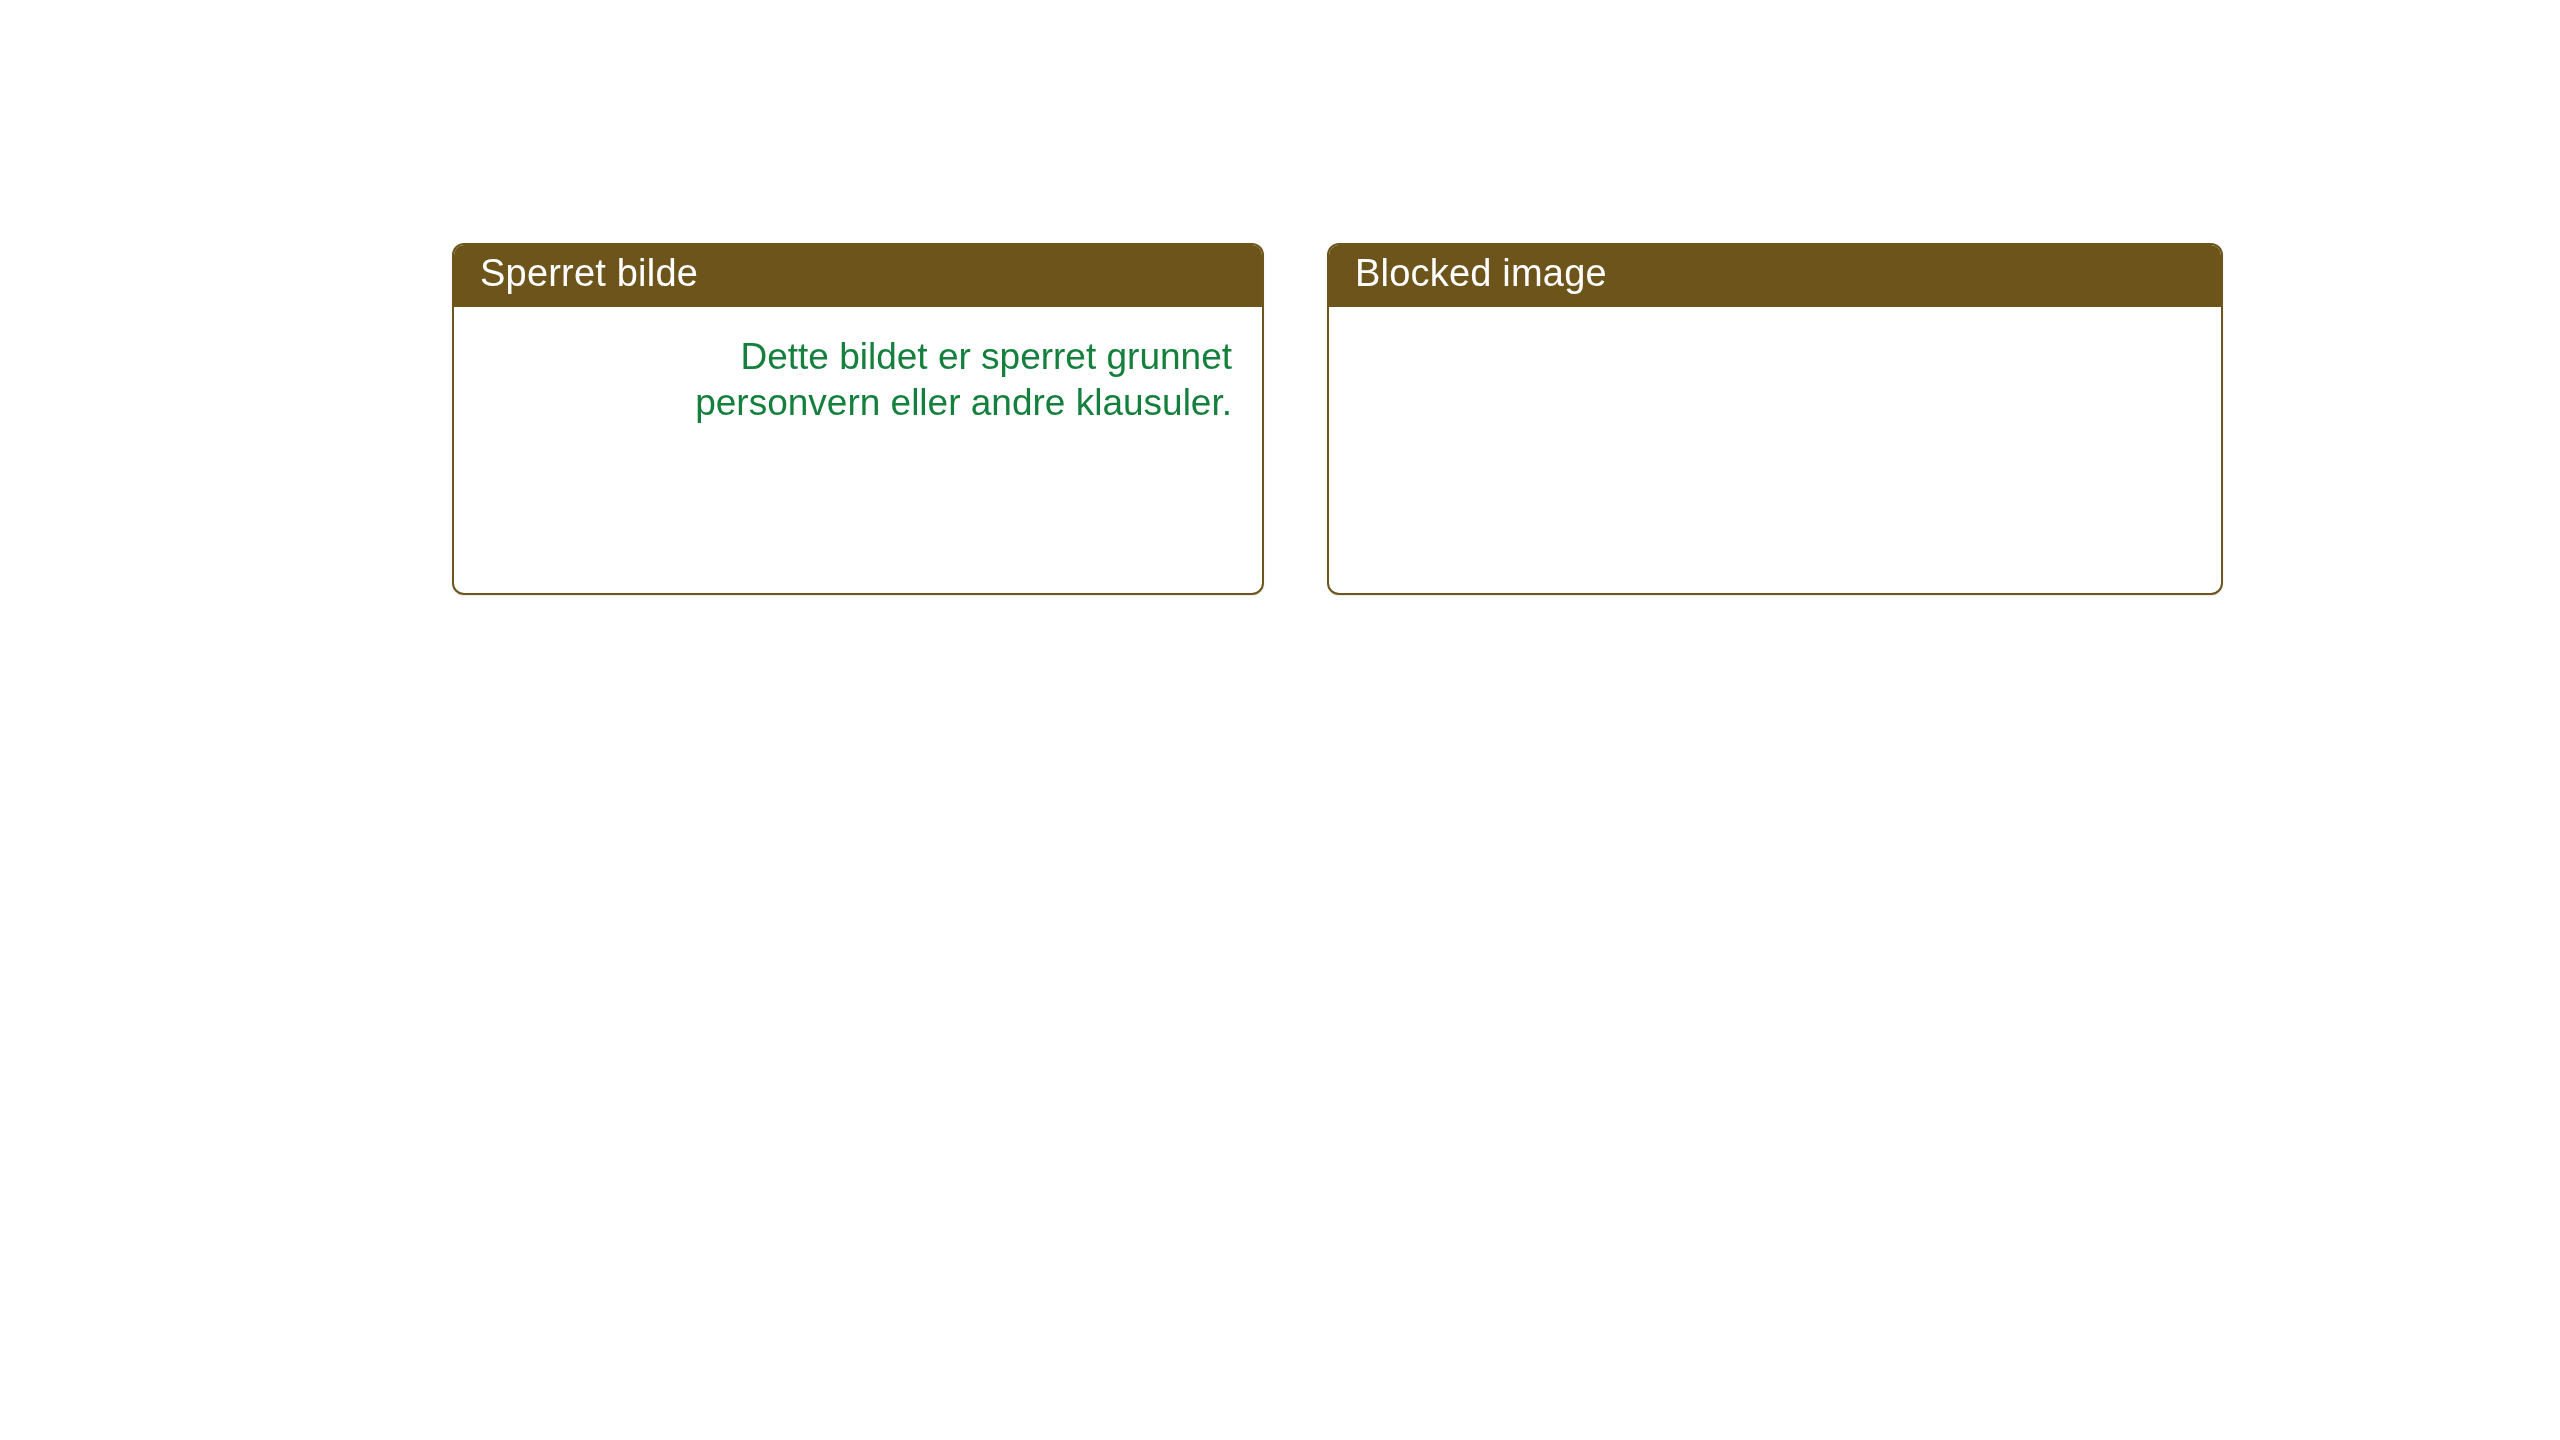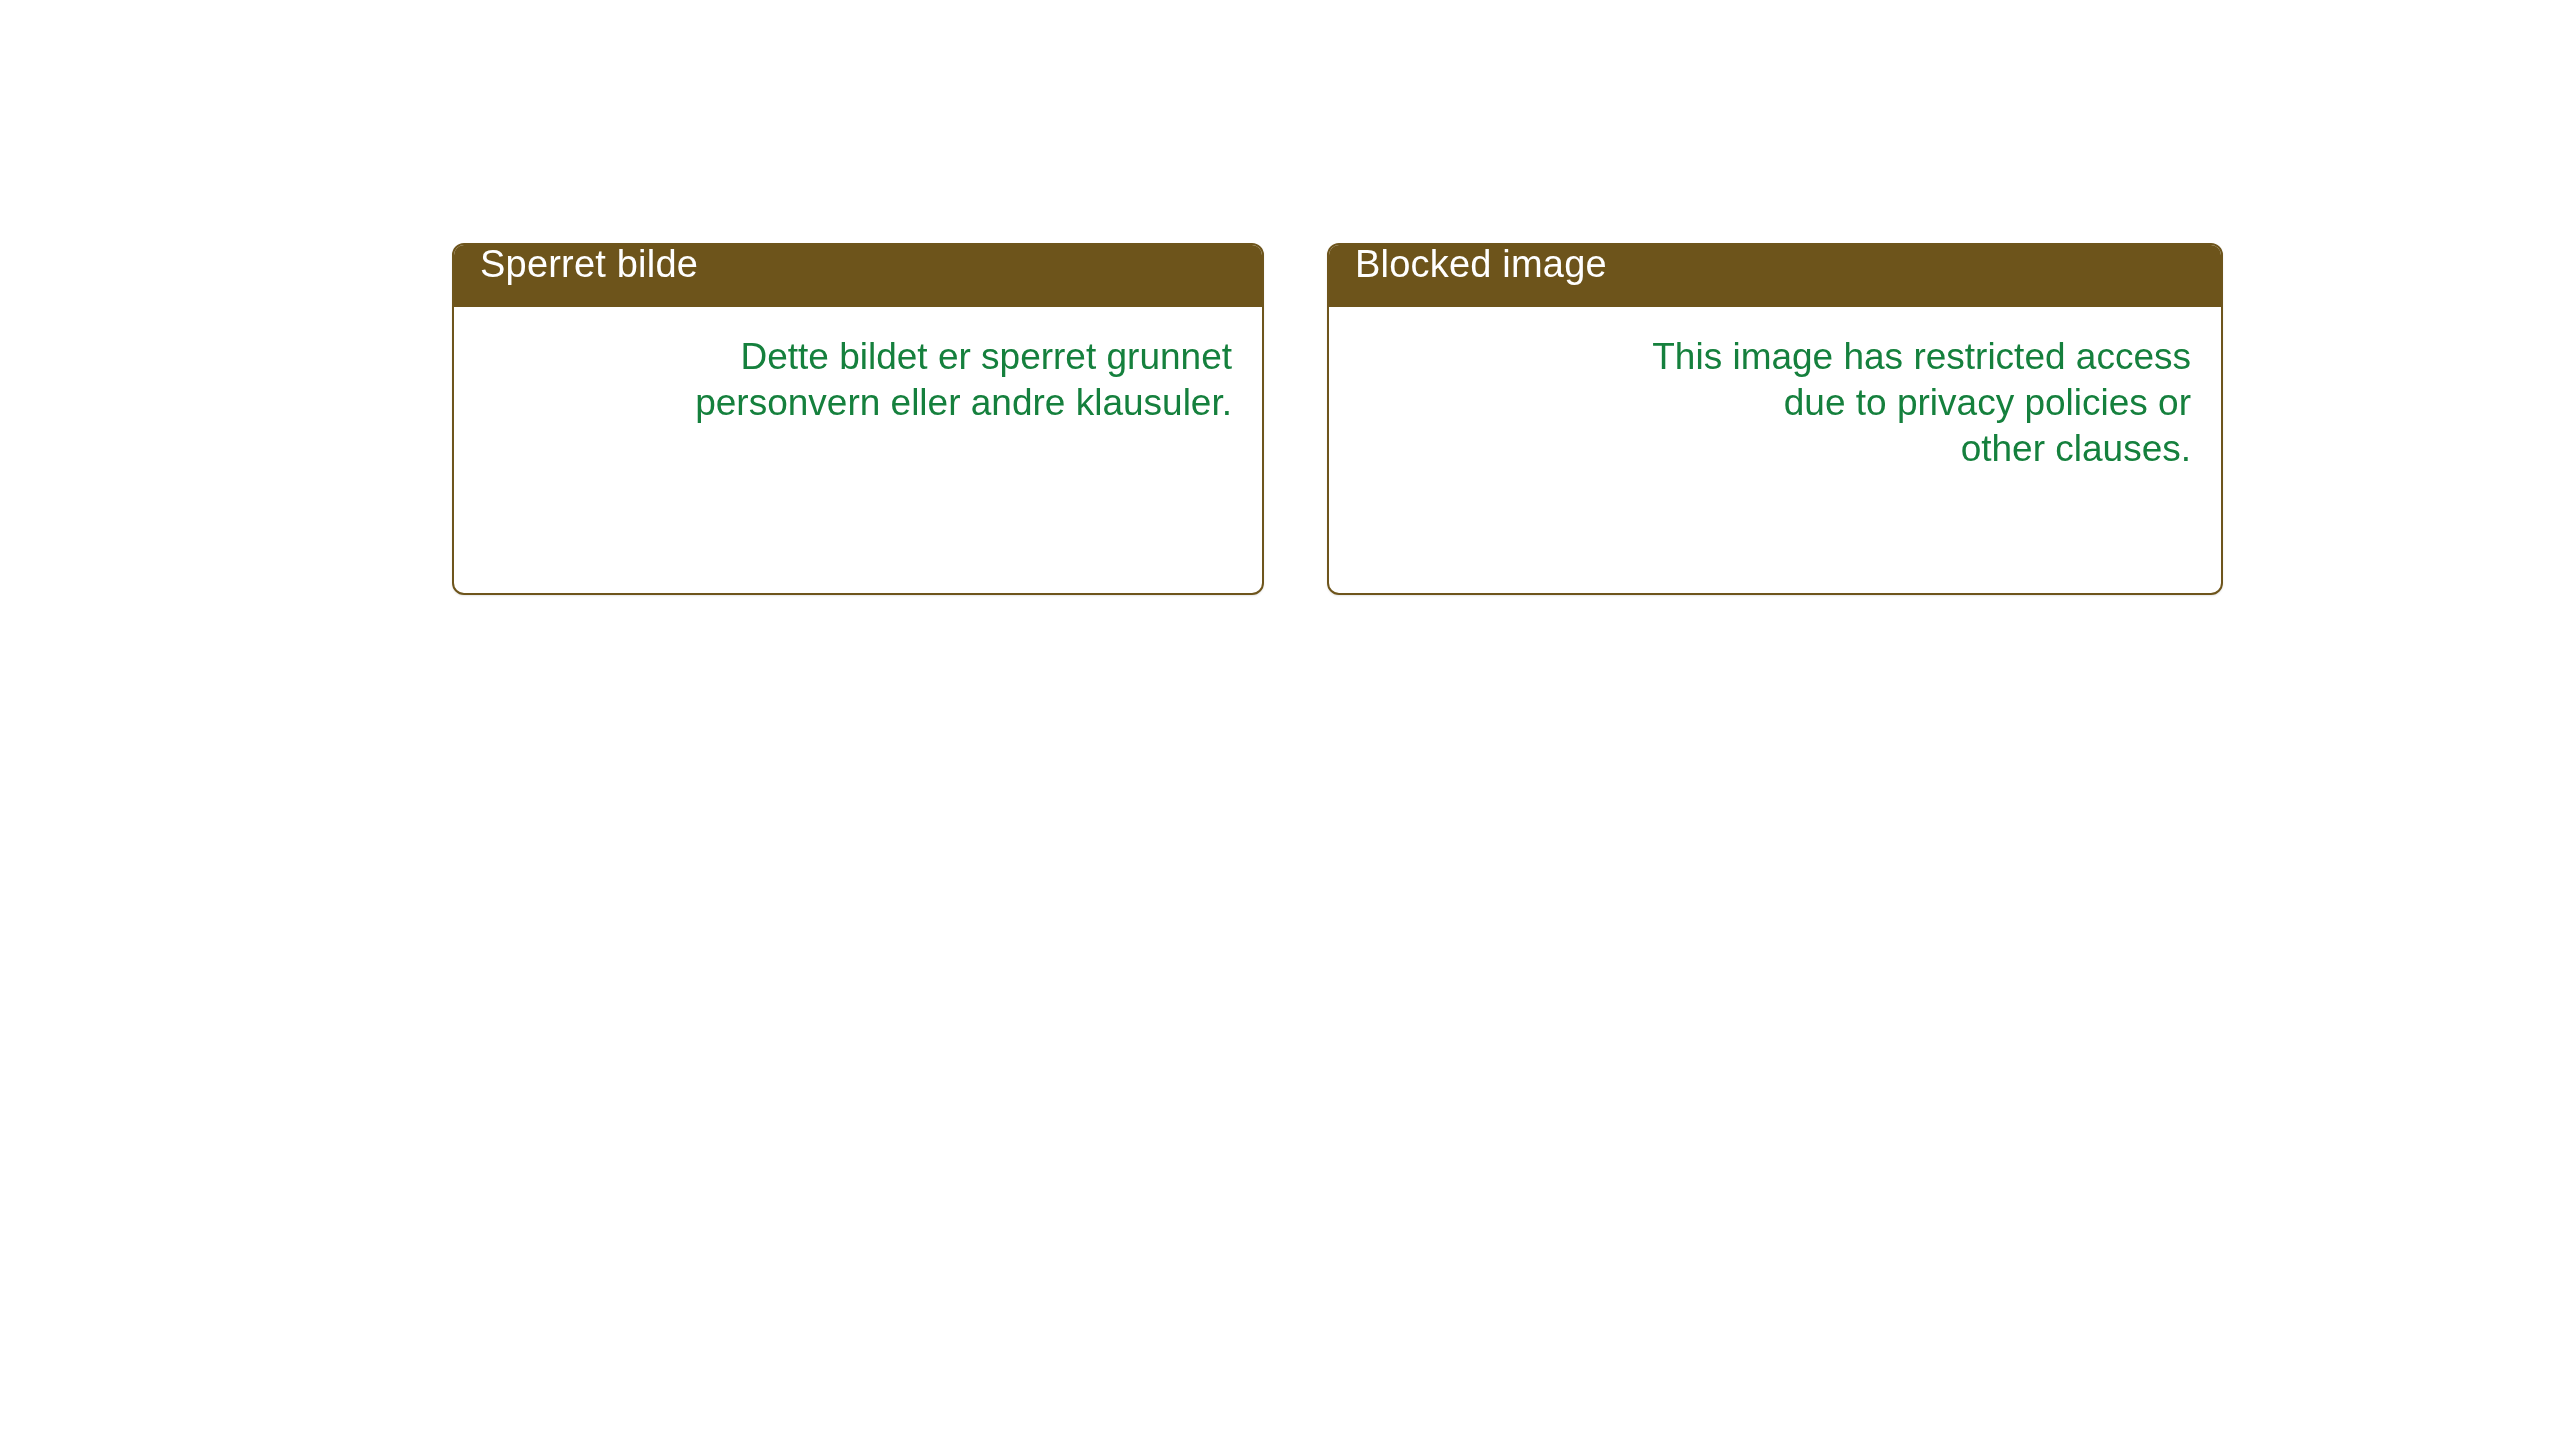--- a/index.html
+++ b/index.html
@@ -46,21 +46,21 @@
   .card-en {
     width: 896px;
     height: 352px;
   }
 
   .card-header {
     background: #6d541b;
     color: #ffffff;
     height: 62px;
     display: flex;
-    align-items: flex-start;
+    align-items: center;
     padding: 0 0 6px 26px;
     box-sizing: border-box;
   }
 
   .card-header-title {
     font-size: 38px;
     font-weight: 400;
     line-height: 1;
     letter-spacing: 0.2px;
     color: #ffffff;
@@ -96,22 +96,17 @@
       <div class="card-body">
         <div class="card-body-text">Dette bildet er sperret grunnet
 personvern eller andre klausuler.</div>
       </div>
     </div>
 
     <div class="notice-card card-en">
       <div class="card-header">
         <span class="card-header-title">Blocked image</span>
       </div>
-      <div class="card-body">
-        <div class="card-body-text">This image has restricted access
-due to privacy policies or
-other clauses.</div>
-      </div>
     </div>
 
   </div>
 
 </div>
 
 </body></html>

